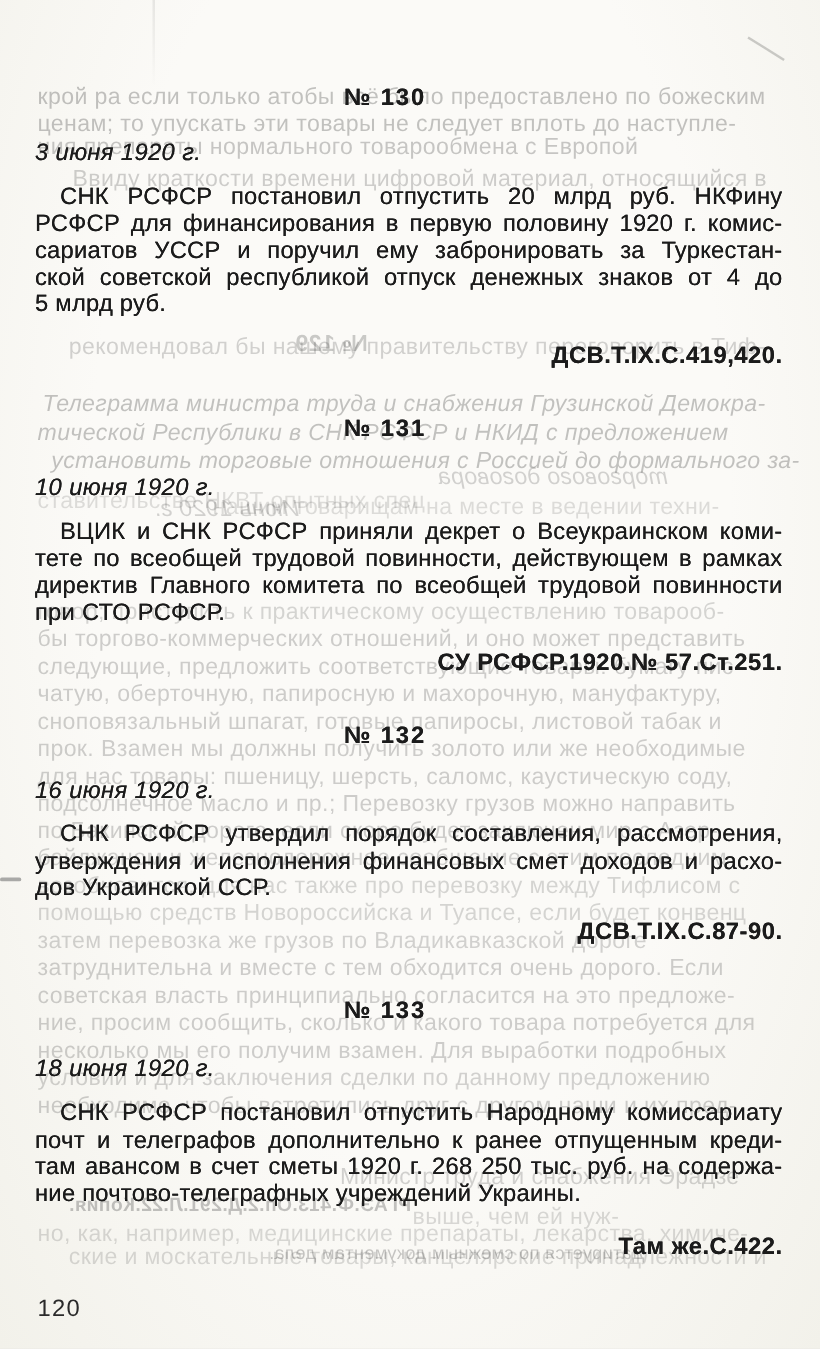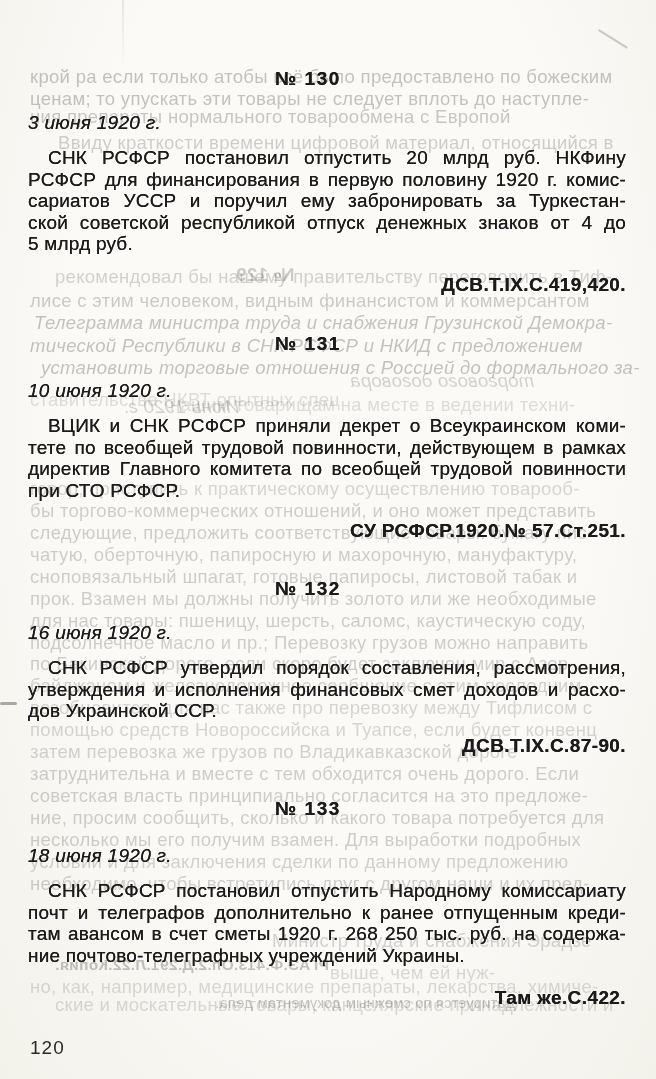--- a/index.html
+++ b/index.html
@@ -73,21 +73,20 @@
   <div class="crease"></div>
   <div class="scratch"></div>
 
   <div class="ghost-layer" id="ghost-layer">
       <div class="ghost" style="top: 67px; left: 30px; opacity: 0.3;">крой ра если только атобы всё было предоставлено по божеским</div>
       <div class="ghost" style="top: 89px; left: 30px; opacity: 0.3;">ценам; то упускать эти товары не следует вплоть до наступле-</div>
       <div class="ghost" style="top: 107px; left: 30px; opacity: 0.28;">ния препараты нормального товарообмена с Европой</div>
       <div class="ghost" style="top: 133px; left: 58px; opacity: 0.24;">Ввиду краткости времени цифровой материал, относящийся в</div>
       <div class="ghost mirror bd" style="top: 265px; left: 236px; opacity: 0.26;">№ 129</div>
       <div class="ghost" style="top: 267px; left: 55px; opacity: 0.22;">рекомендовал бы нашему правительству переговорить в Тиф-</div>
-      <div class="ghost" style="top: 291px; left: 30px; opacity: 0.26;">лисе с этим человеком, видным финансистом и коммерсантом</div>
       <div class="ghost it" style="top: 313px; left: 34px; opacity: 0.3;">Телеграмма министра труда и снабжения Грузинской Демокра-</div>
       <div class="ghost it" style="top: 336px; left: 30px; opacity: 0.3;">тической Республики в СНК РСФСР и НКИД с предложением</div>
       <div class="ghost it" style="top: 358px; left: 41px; opacity: 0.3;">установить торговые отношения с Россией до формального за-</div>
       <div class="ghost" style="top: 371px; left: 30px; opacity: 0.16; margin-top: 19px;">ставительстве НКВТ опытных спец</div>
       <div class="ghost mirror it" style="top: 371px; left: 350px; opacity: 0.22;">торгового договора</div>
       <div class="ghost" style="top: 395px; left: 170px; opacity: 0.16;">нашим товарищам на месте в ведении техни-</div>
       <div class="ghost mirror it" style="top: 397px; left: 123px; opacity: 0.22;">Июнь 1920 г.</div>
       <div class="ghost" style="top: 479px; left: 30px; opacity: 0.2;">говор; приступить к практическому осуществлению товарооб-</div>
       <div class="ghost" style="top: 501px; left: 30px; opacity: 0.24;">бы торгово-коммерческих отношений, и оно может представить</div>
       <div class="ghost" style="top: 523px; left: 30px; opacity: 0.24;">следующие, предложить соответствующие товары: бумагу пис-</div>

